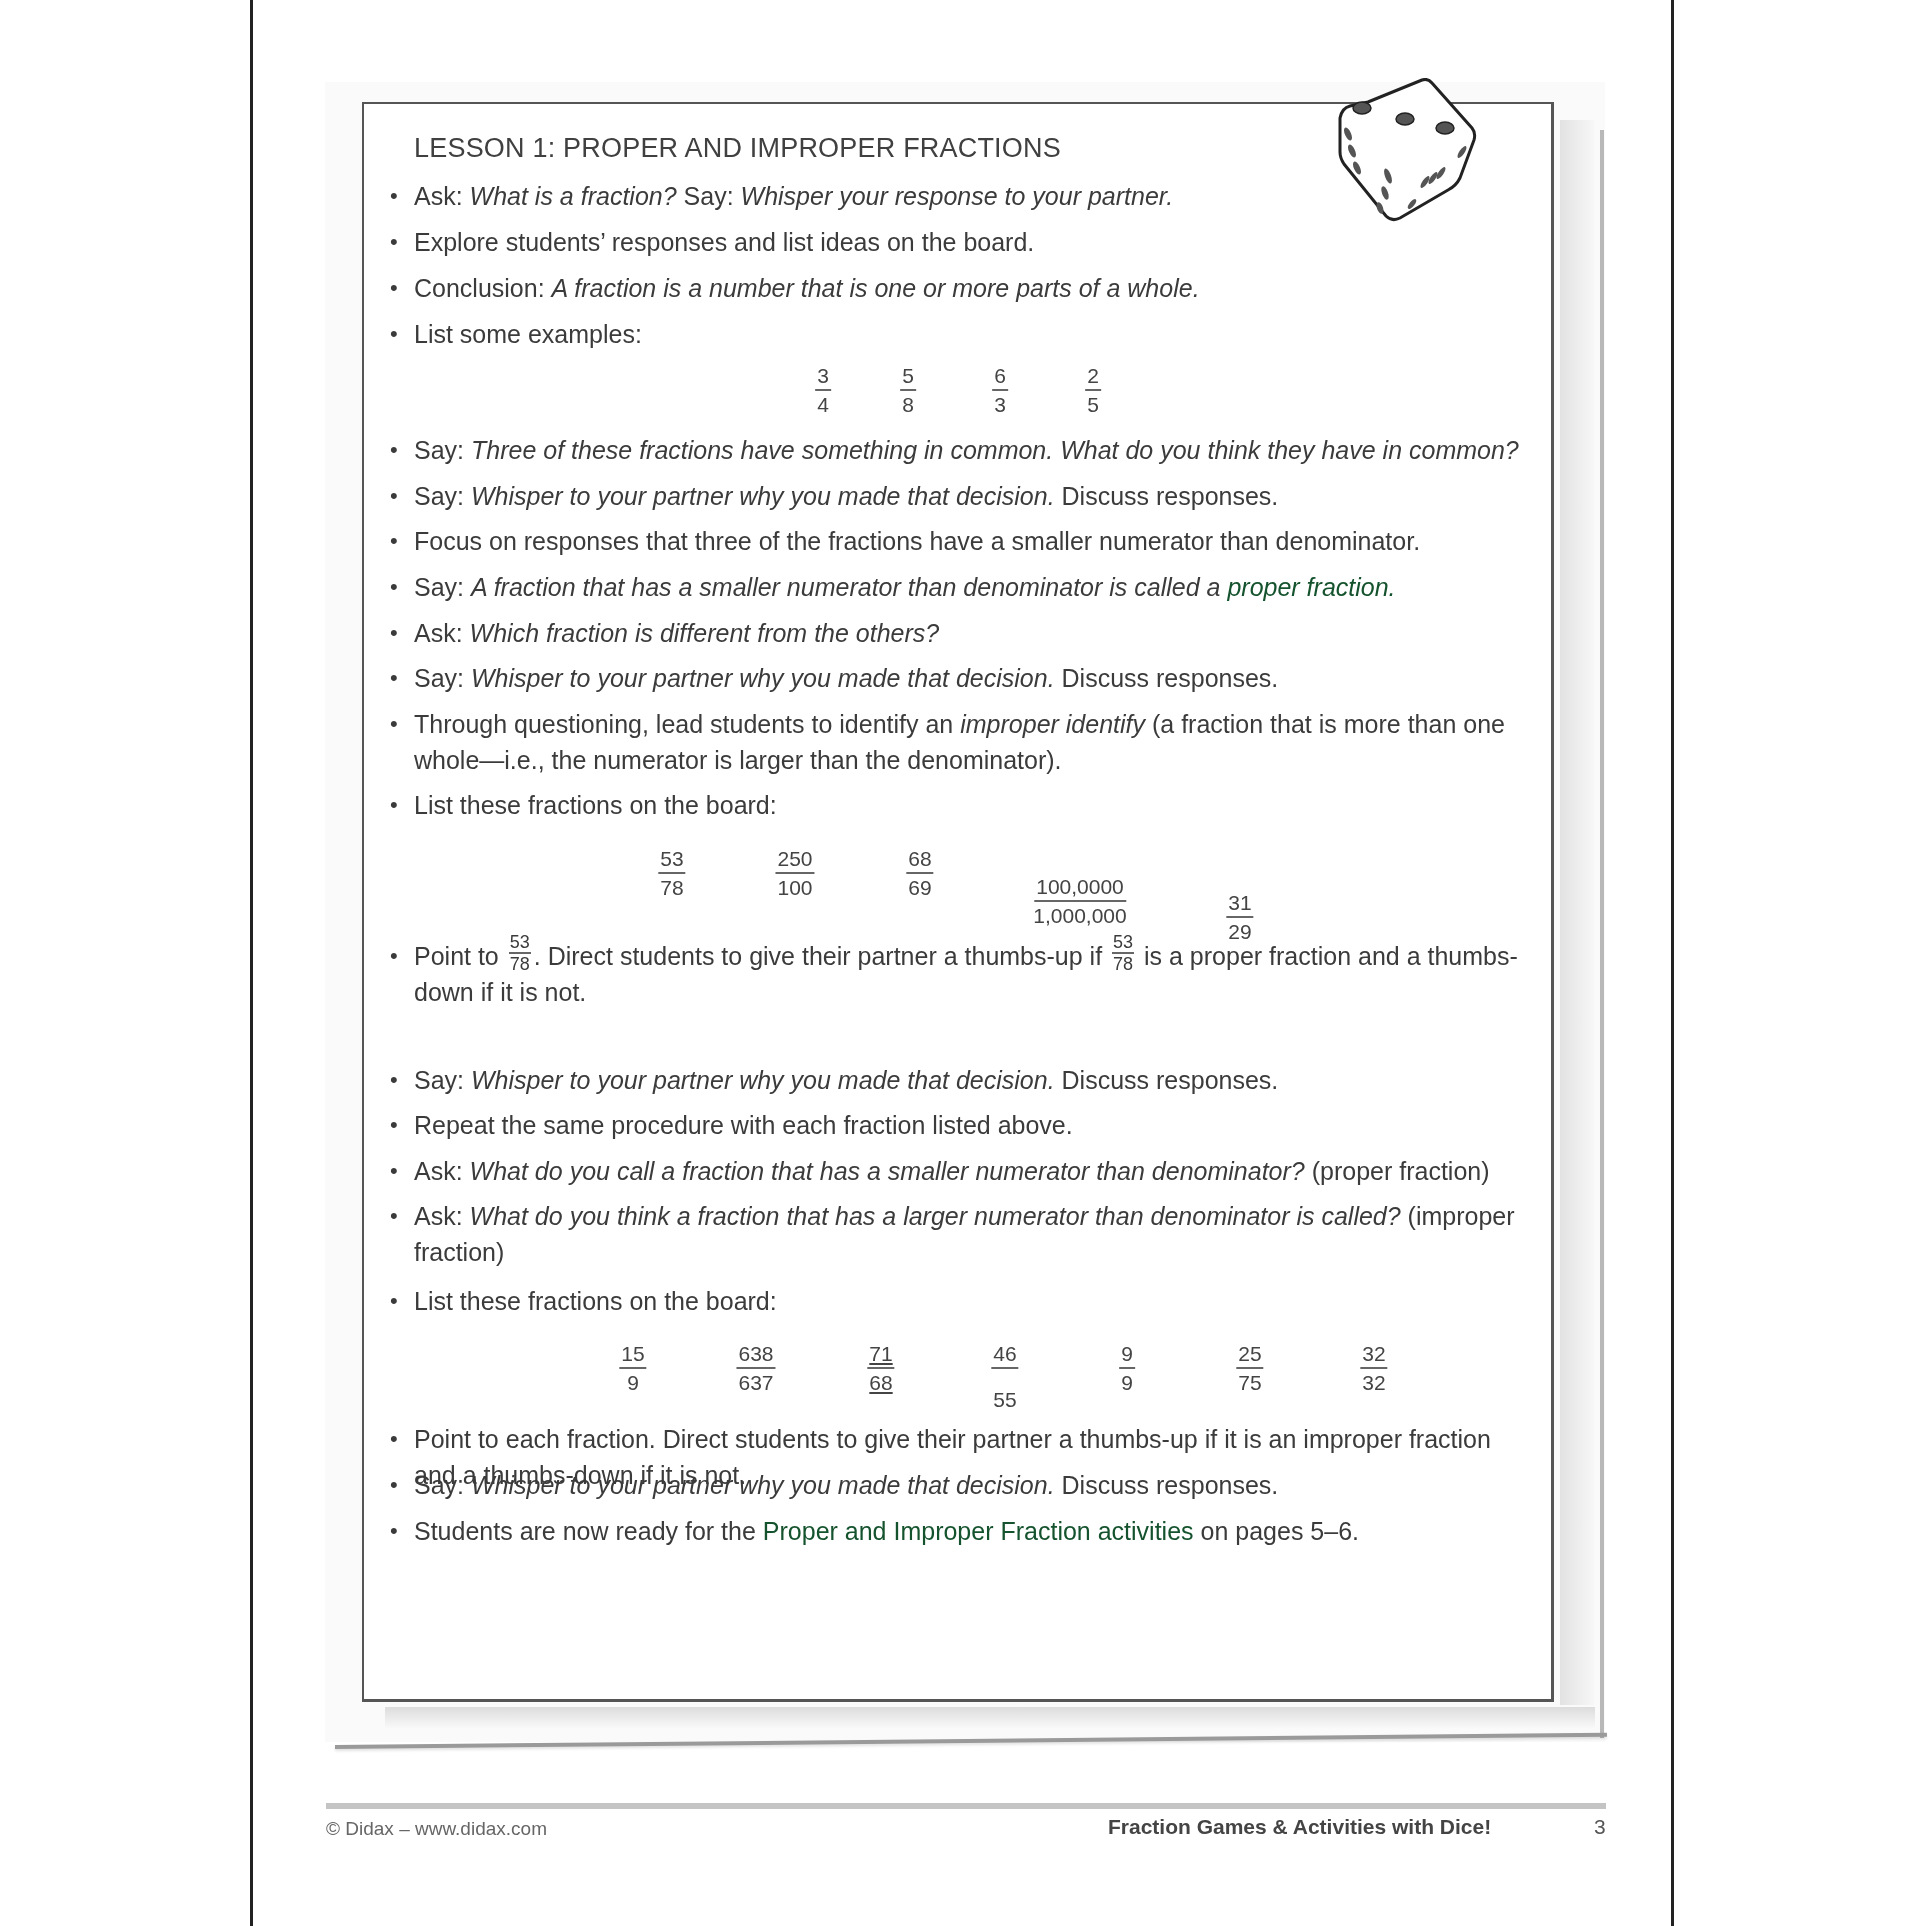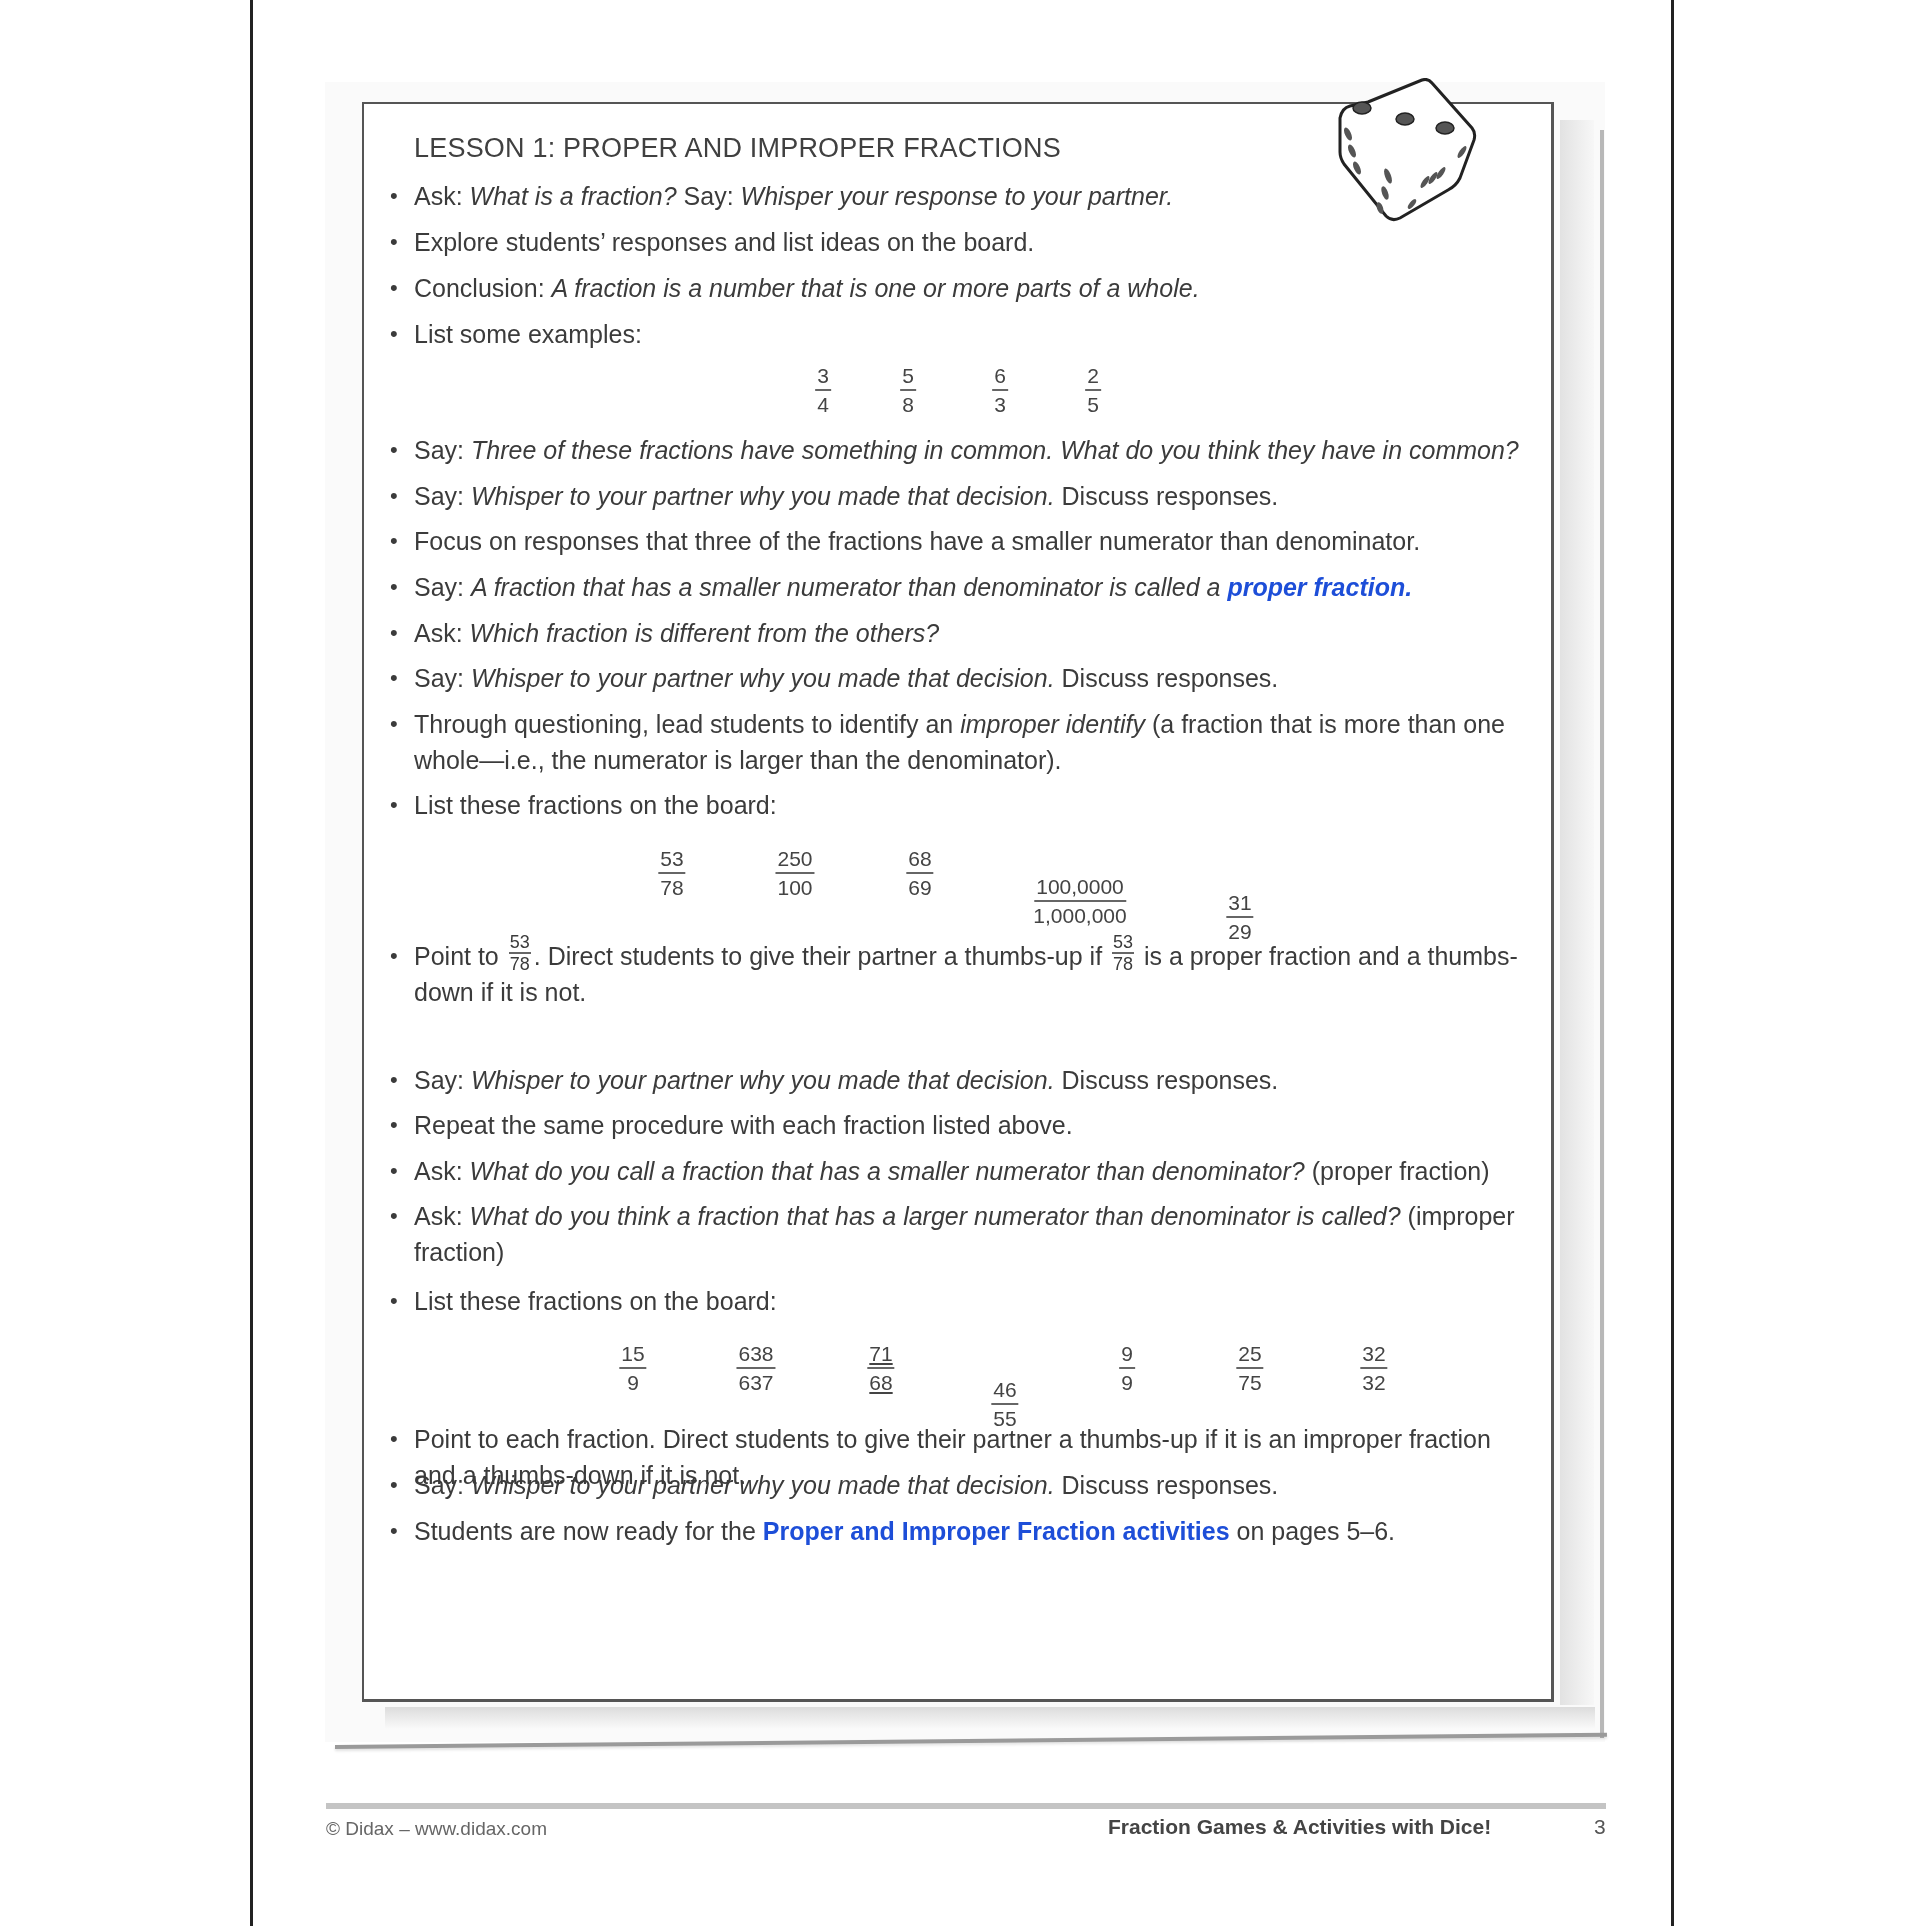--- a/index.html
+++ b/index.html
@@ -30,21 +30,21 @@
   .dice { position: absolute; left: 1330px; top: 78px; width: 150px; height: 152px; }
 
   .lesson-title { position: absolute; left: 390px; top: 133px; font-size: 27px; letter-spacing: 0.2px;
                   color: #404040; font-weight: normal; margin-left: 24px; }
 
   .bullets { position: absolute; left: 390px; top: 0; width: 1150px; }
   .bullet { position: absolute; left: 0; font-size: 25px; line-height: 36px; color: #3b3b3b; width: 1150px; }
   .bullet .dot { position: absolute; left: 0; top: 0; font-size: 22px; }
   .bullet .txt { position: absolute; left: 24px; width: 1120px; }
   .bullet i { font-style: italic; }
-  .bullet b { font-weight: bold; color: #1d4ed8; }
+  .bullet b { font-weight: normal; color: #14532d; }
   .frac { position: absolute; display: flex; flex-direction: column; align-items: center;
           font-size: 21px; line-height: 26px; color: #444; transform: translateX(-50%); }
   .frac .num { padding: 0 2px; border-bottom: 2px solid #666; line-height: 27px; }
   .frac .den { line-height: 28px; }
 
   .inline-frac { display: inline-flex; flex-direction: column; align-items: center; vertical-align: middle;
                  font-size: 18px; line-height: 20px; margin: -14px 3px 0 3px; position: relative; top: 2px; }
   .inline-frac .n { border-bottom: 2px solid #666; padding: 0 1px; }
 
   .footer-rule { position: absolute; left: 326px; top: 1803px; width: 1280px; height: 6px; background: #c4c4c4; }
@@ -222,21 +222,21 @@
       <span class="den">9</span>
     </div>
     <div class="frac" style="left: 756px; top: 1340px;">
       <span class="num">638</span>
       <span class="den">637</span>
     </div>
     <div class="frac" style="left: 881px; top: 1340px; text-decoration: underline;">
       <span class="num">71</span>
       <span class="den">68</span>
     </div>
-    <div class="frac" style="left: 1005px; top: 1376px;">
+    <div class="frac" style="left: 1005px; top: 1340px; gap: 17px;">
       <span class="num">46</span>
       <span class="den">55</span>
     </div>
     <div class="frac" style="left: 1127px; top: 1340px;">
       <span class="num">9</span>
       <span class="den">9</span>
     </div>
     <div class="frac" style="left: 1250px; top: 1340px;">
       <span class="num">25</span>
       <span class="den">75</span>

